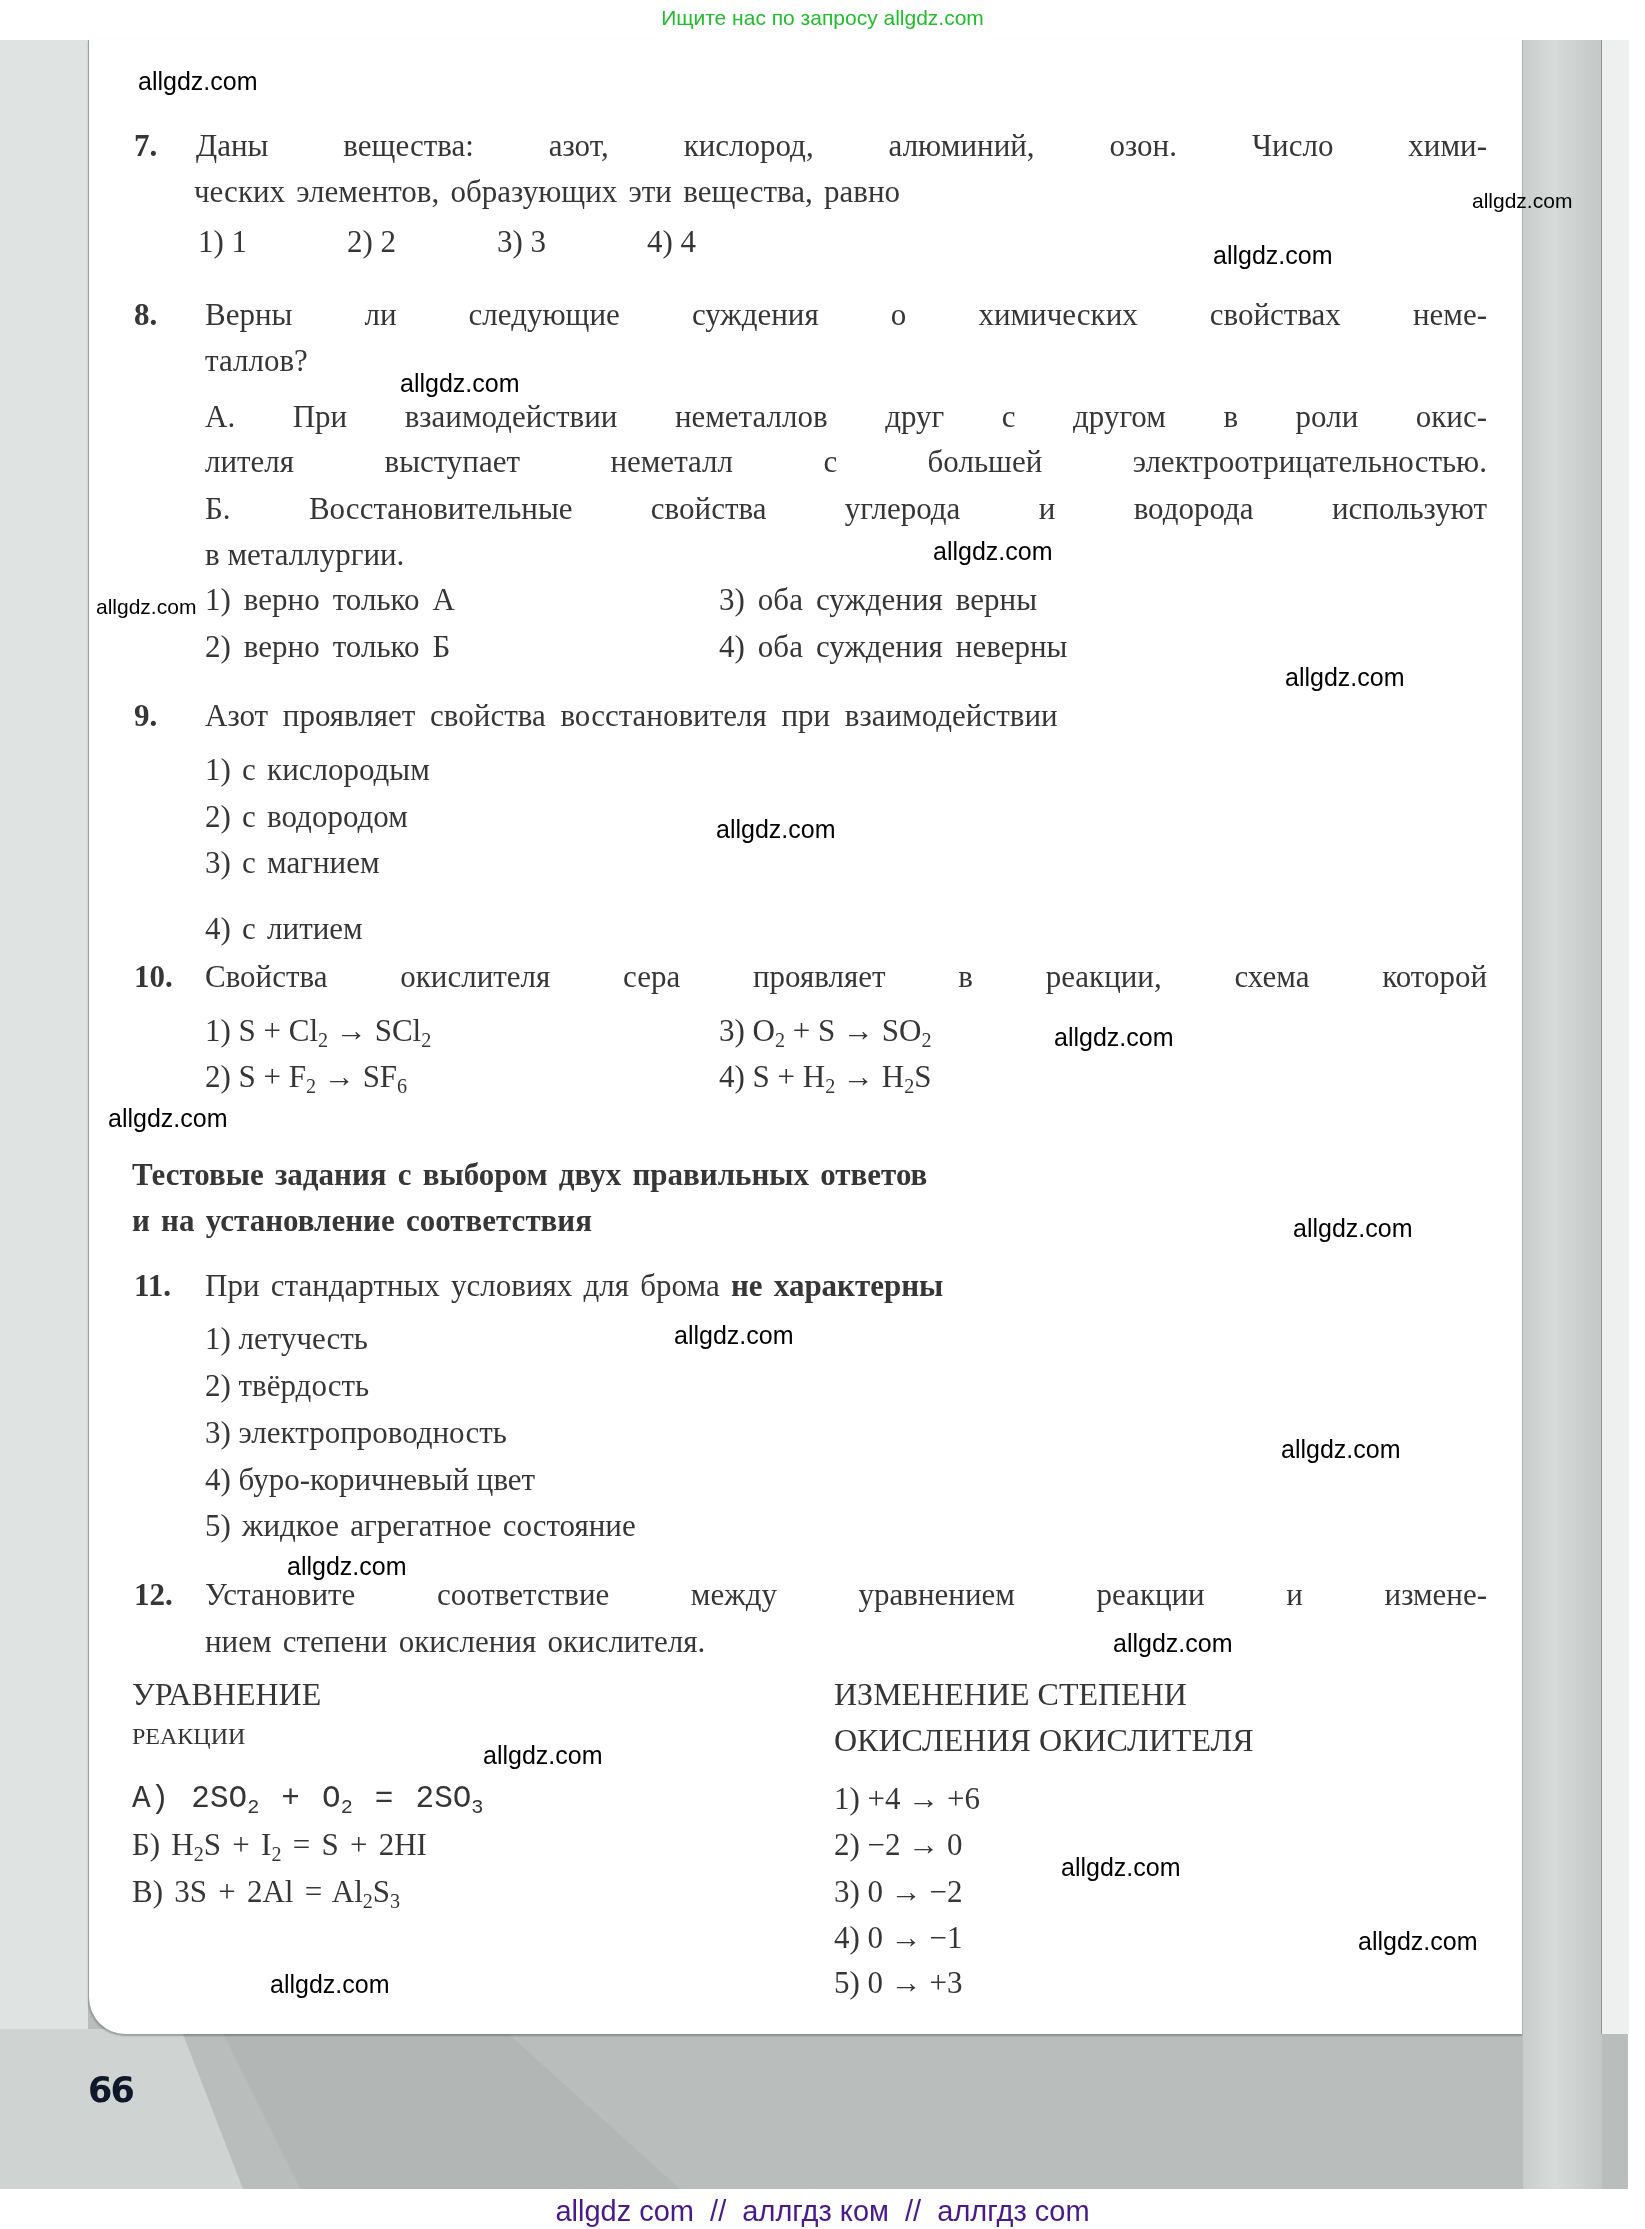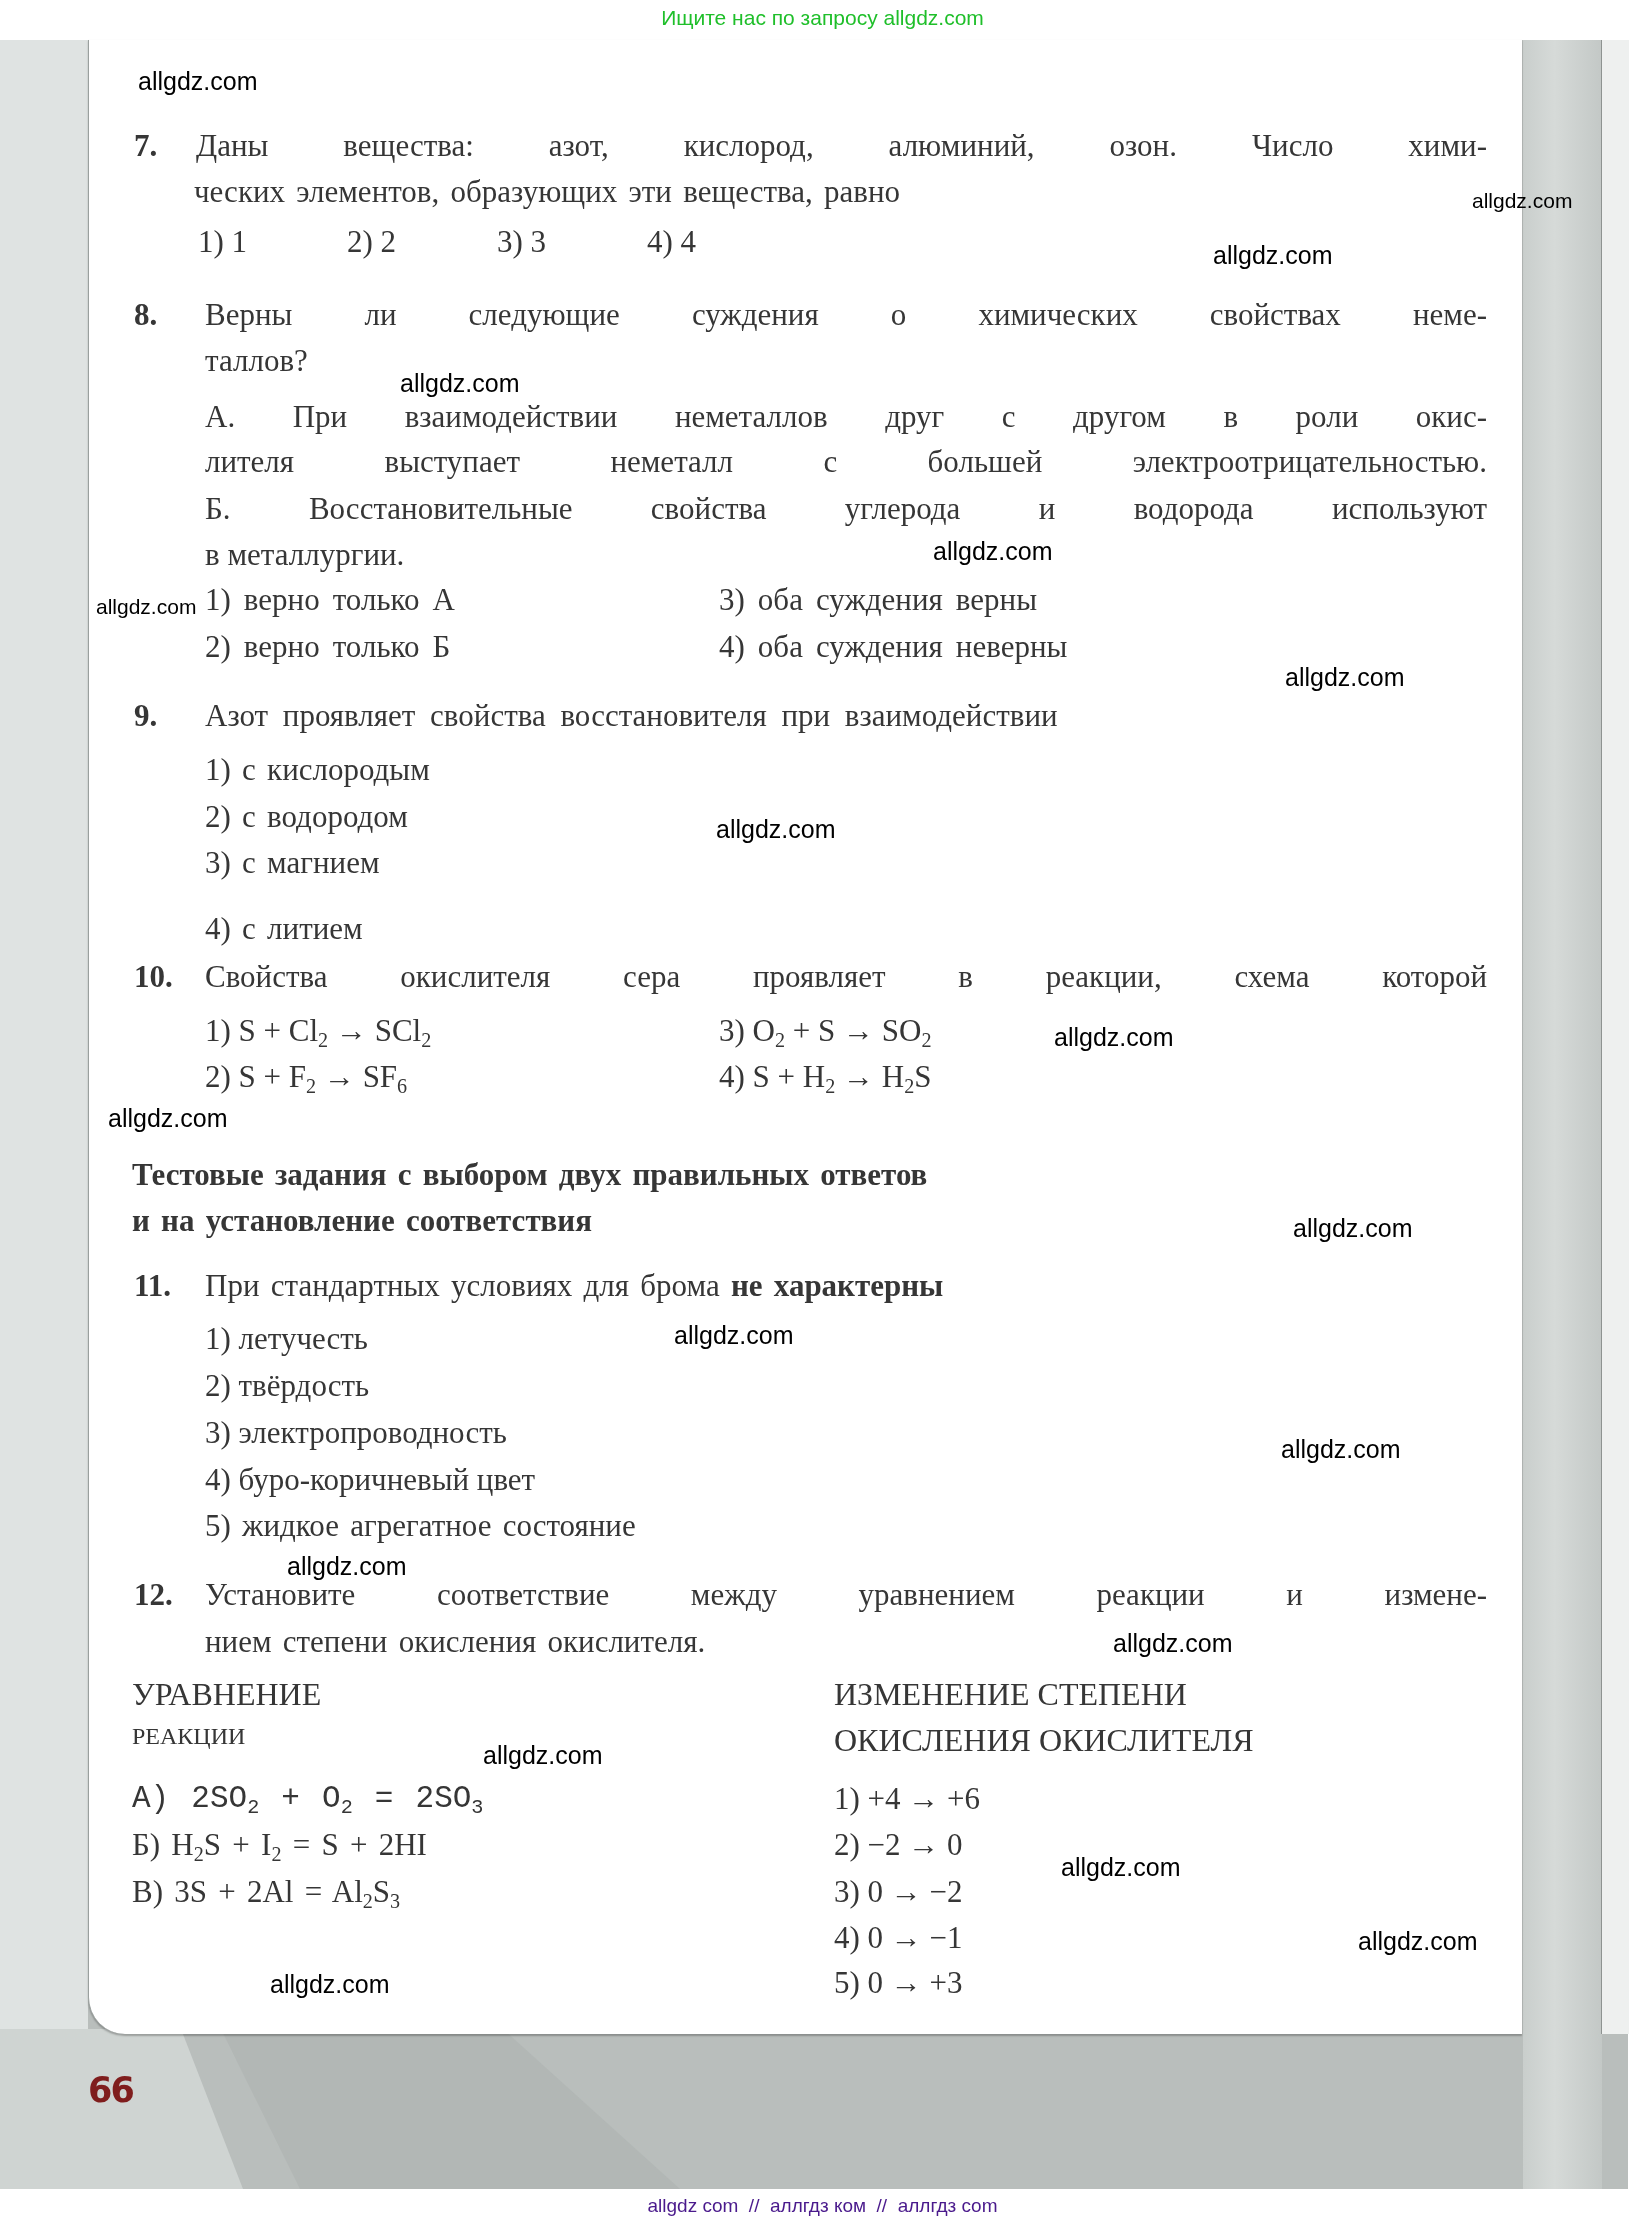--- a/index.html
+++ b/index.html
@@ -32,23 +32,23 @@
     .ln { position: absolute; font-size: 31px; color: #363636; white-space: nowrap; line-height: 1; }
     .j { text-align: justify; text-align-last: justify; white-space: normal; }
     .num { font-weight: bold; }
     .b { font-weight: bold; }
     sub { font-size: 0.65em; vertical-align: -0.3em; line-height: 0; }
 
     .wm { position: absolute; font-family: "Liberation Sans", sans-serif; font-size: 25px; color: #000; white-space: nowrap; line-height: 1; }
     .wm-small { font-size: 21px; }
 
     .top-banner { position: absolute; left: 0; width: 1645px; top: 6.2px; text-align: center; font-family: "Liberation Sans", sans-serif; font-size: 21px; color: #1fbf2a; }
-    .bottom-banner { position: absolute; left: 0; width: 1645px; top: 2195px; text-align: center; font-family: "Liberation Sans", sans-serif; font-size: 19px; color: #4a1a8c; }
+    .bottom-banner { position: absolute; left: 0; width: 1645px; top: 2195px; text-align: center; font-family: "Liberation Sans", sans-serif; font-size: 29px; color: #4a1a8c; }
 
-    .page-number { position: absolute; left: 88px; top: 2070px; font-family: "DejaVu Sans", sans-serif; font-weight: bold; font-size: 35px; color: #7f1d1d; letter-spacing: -1.8px; }
+    .page-number { position: absolute; left: 88px; top: 2070px; font-family: "DejaVu Sans", sans-serif; font-weight: bold; font-size: 35px; color: #0f172a; letter-spacing: -1.8px; }
   </style>
 </head>
 <body>
 
 <div class="top-banner">Ищите нас по запросу allgdz.com</div>
 
 <div class="scan-bg"></div>
 <div class="left-strip"></div>
 <div class="left-strip-bottom"></div>
 <div class="diag-shade"></div>

